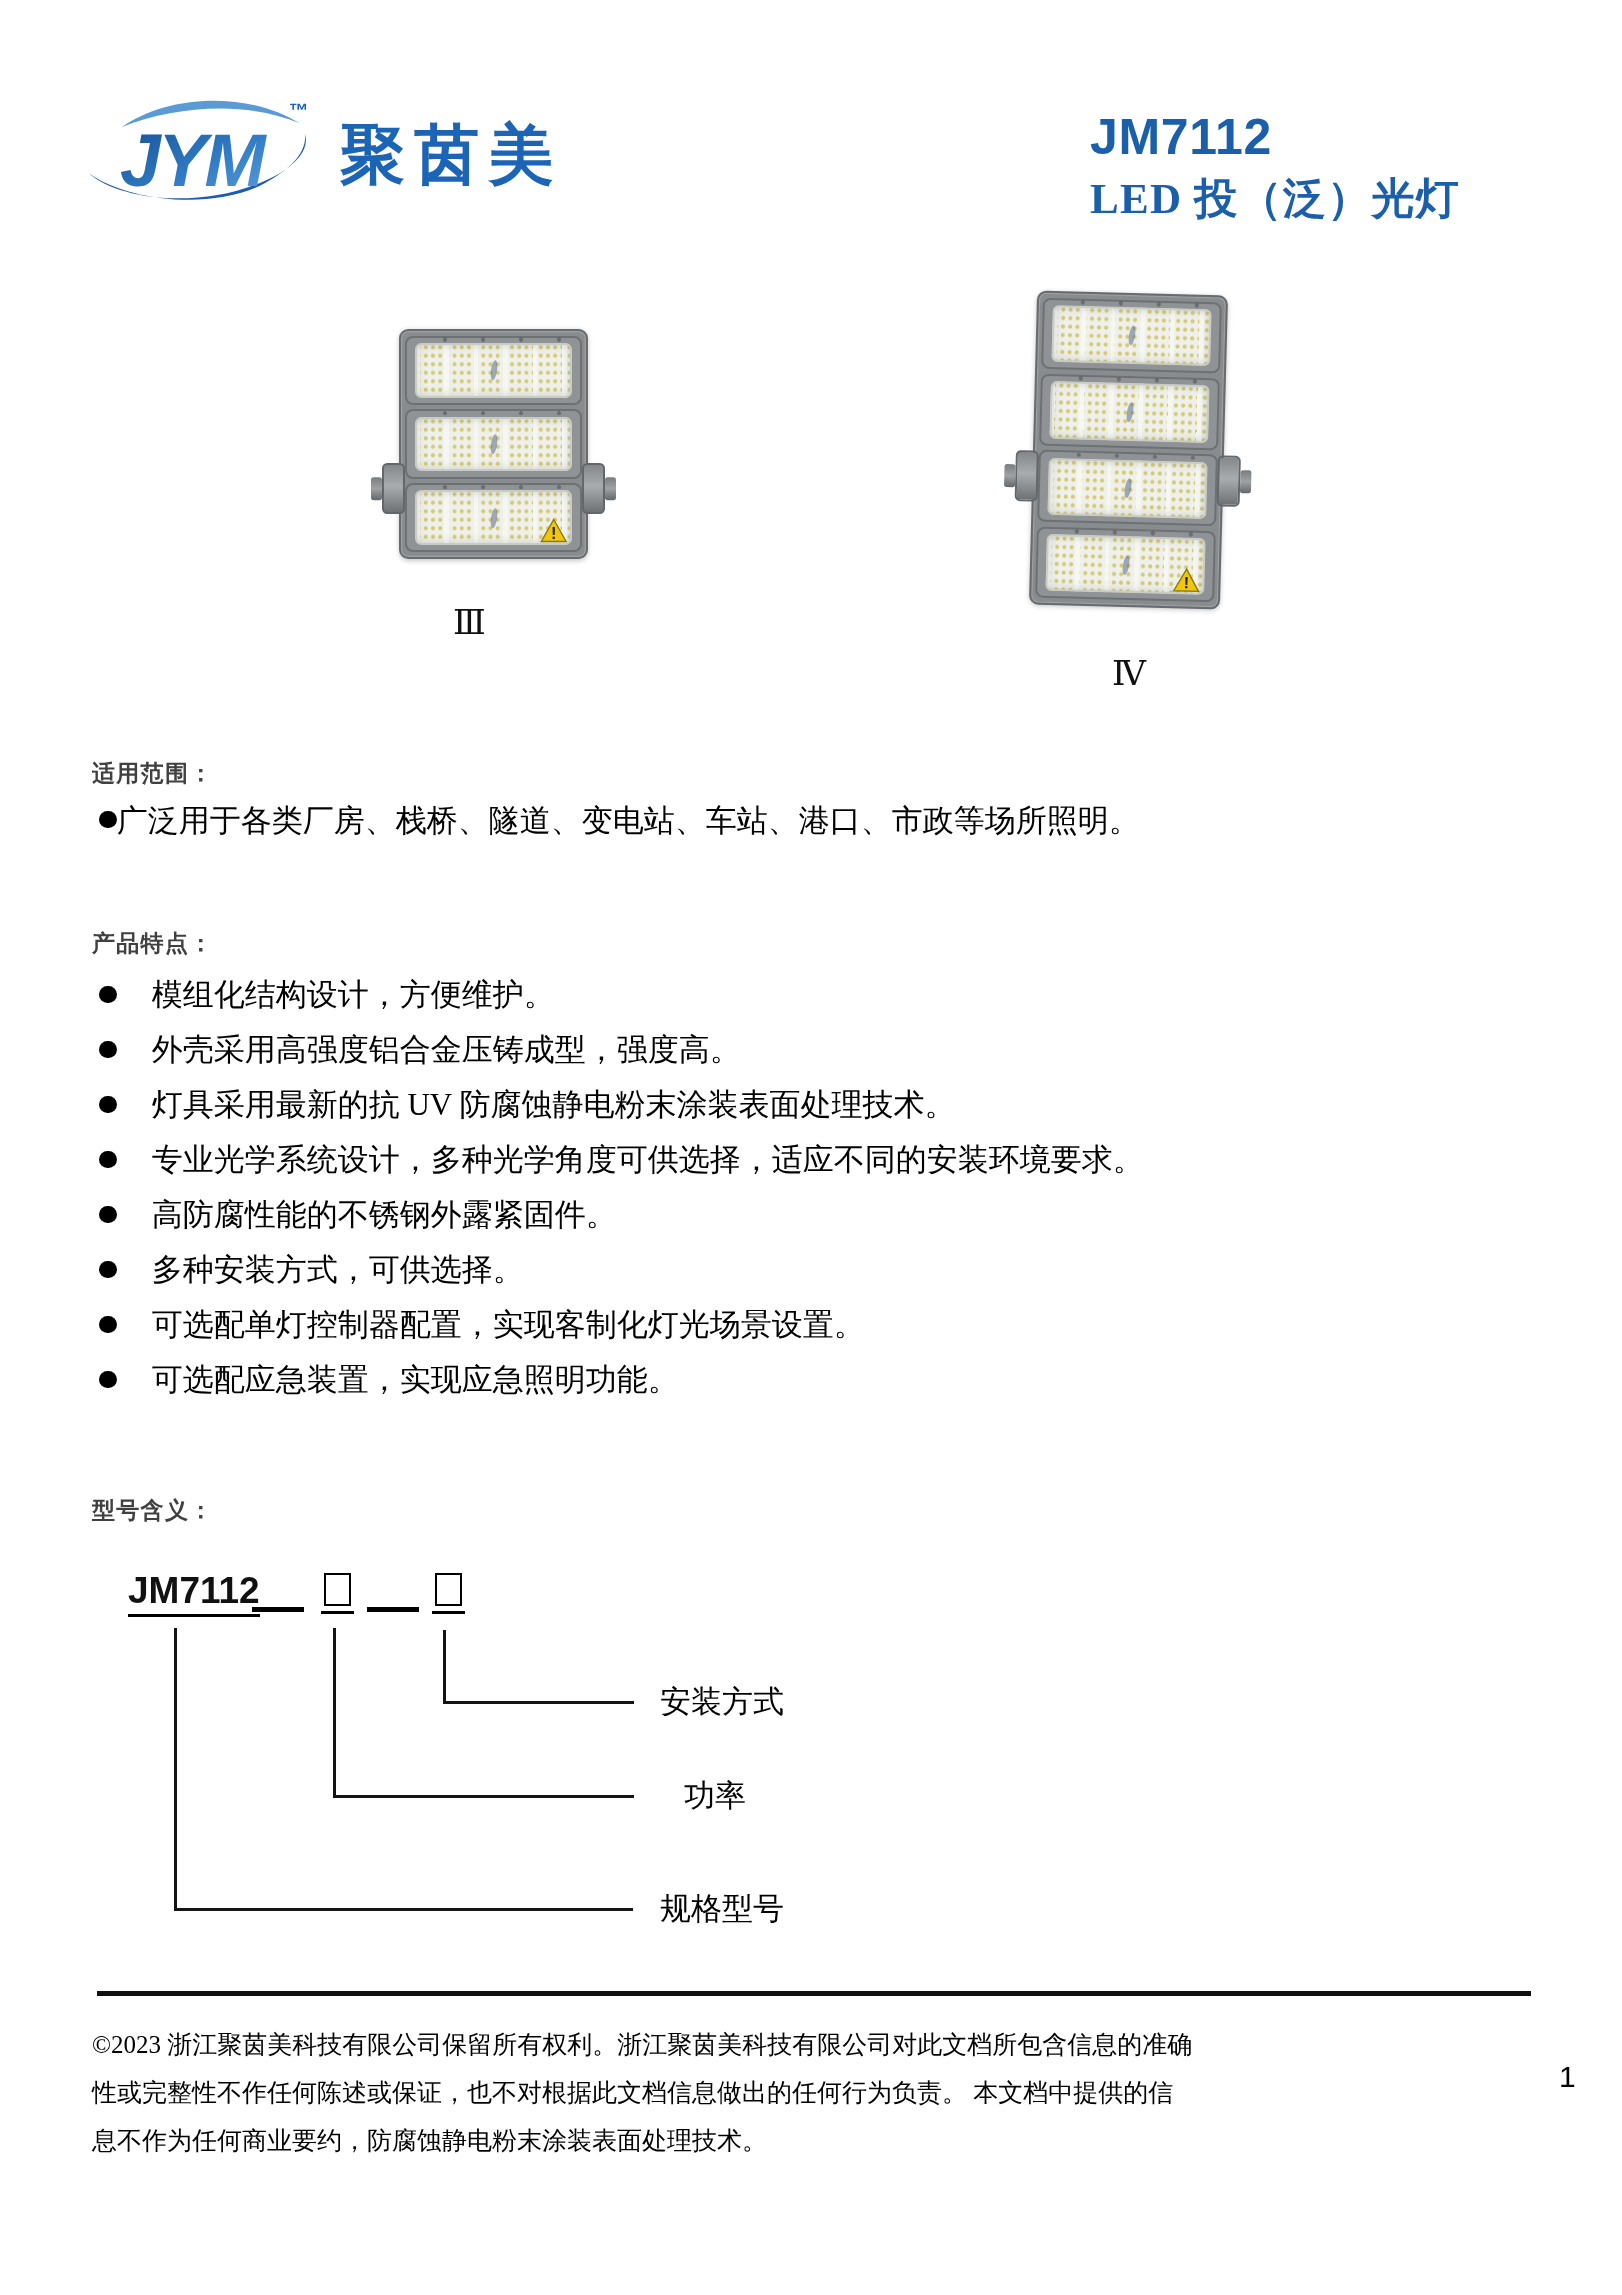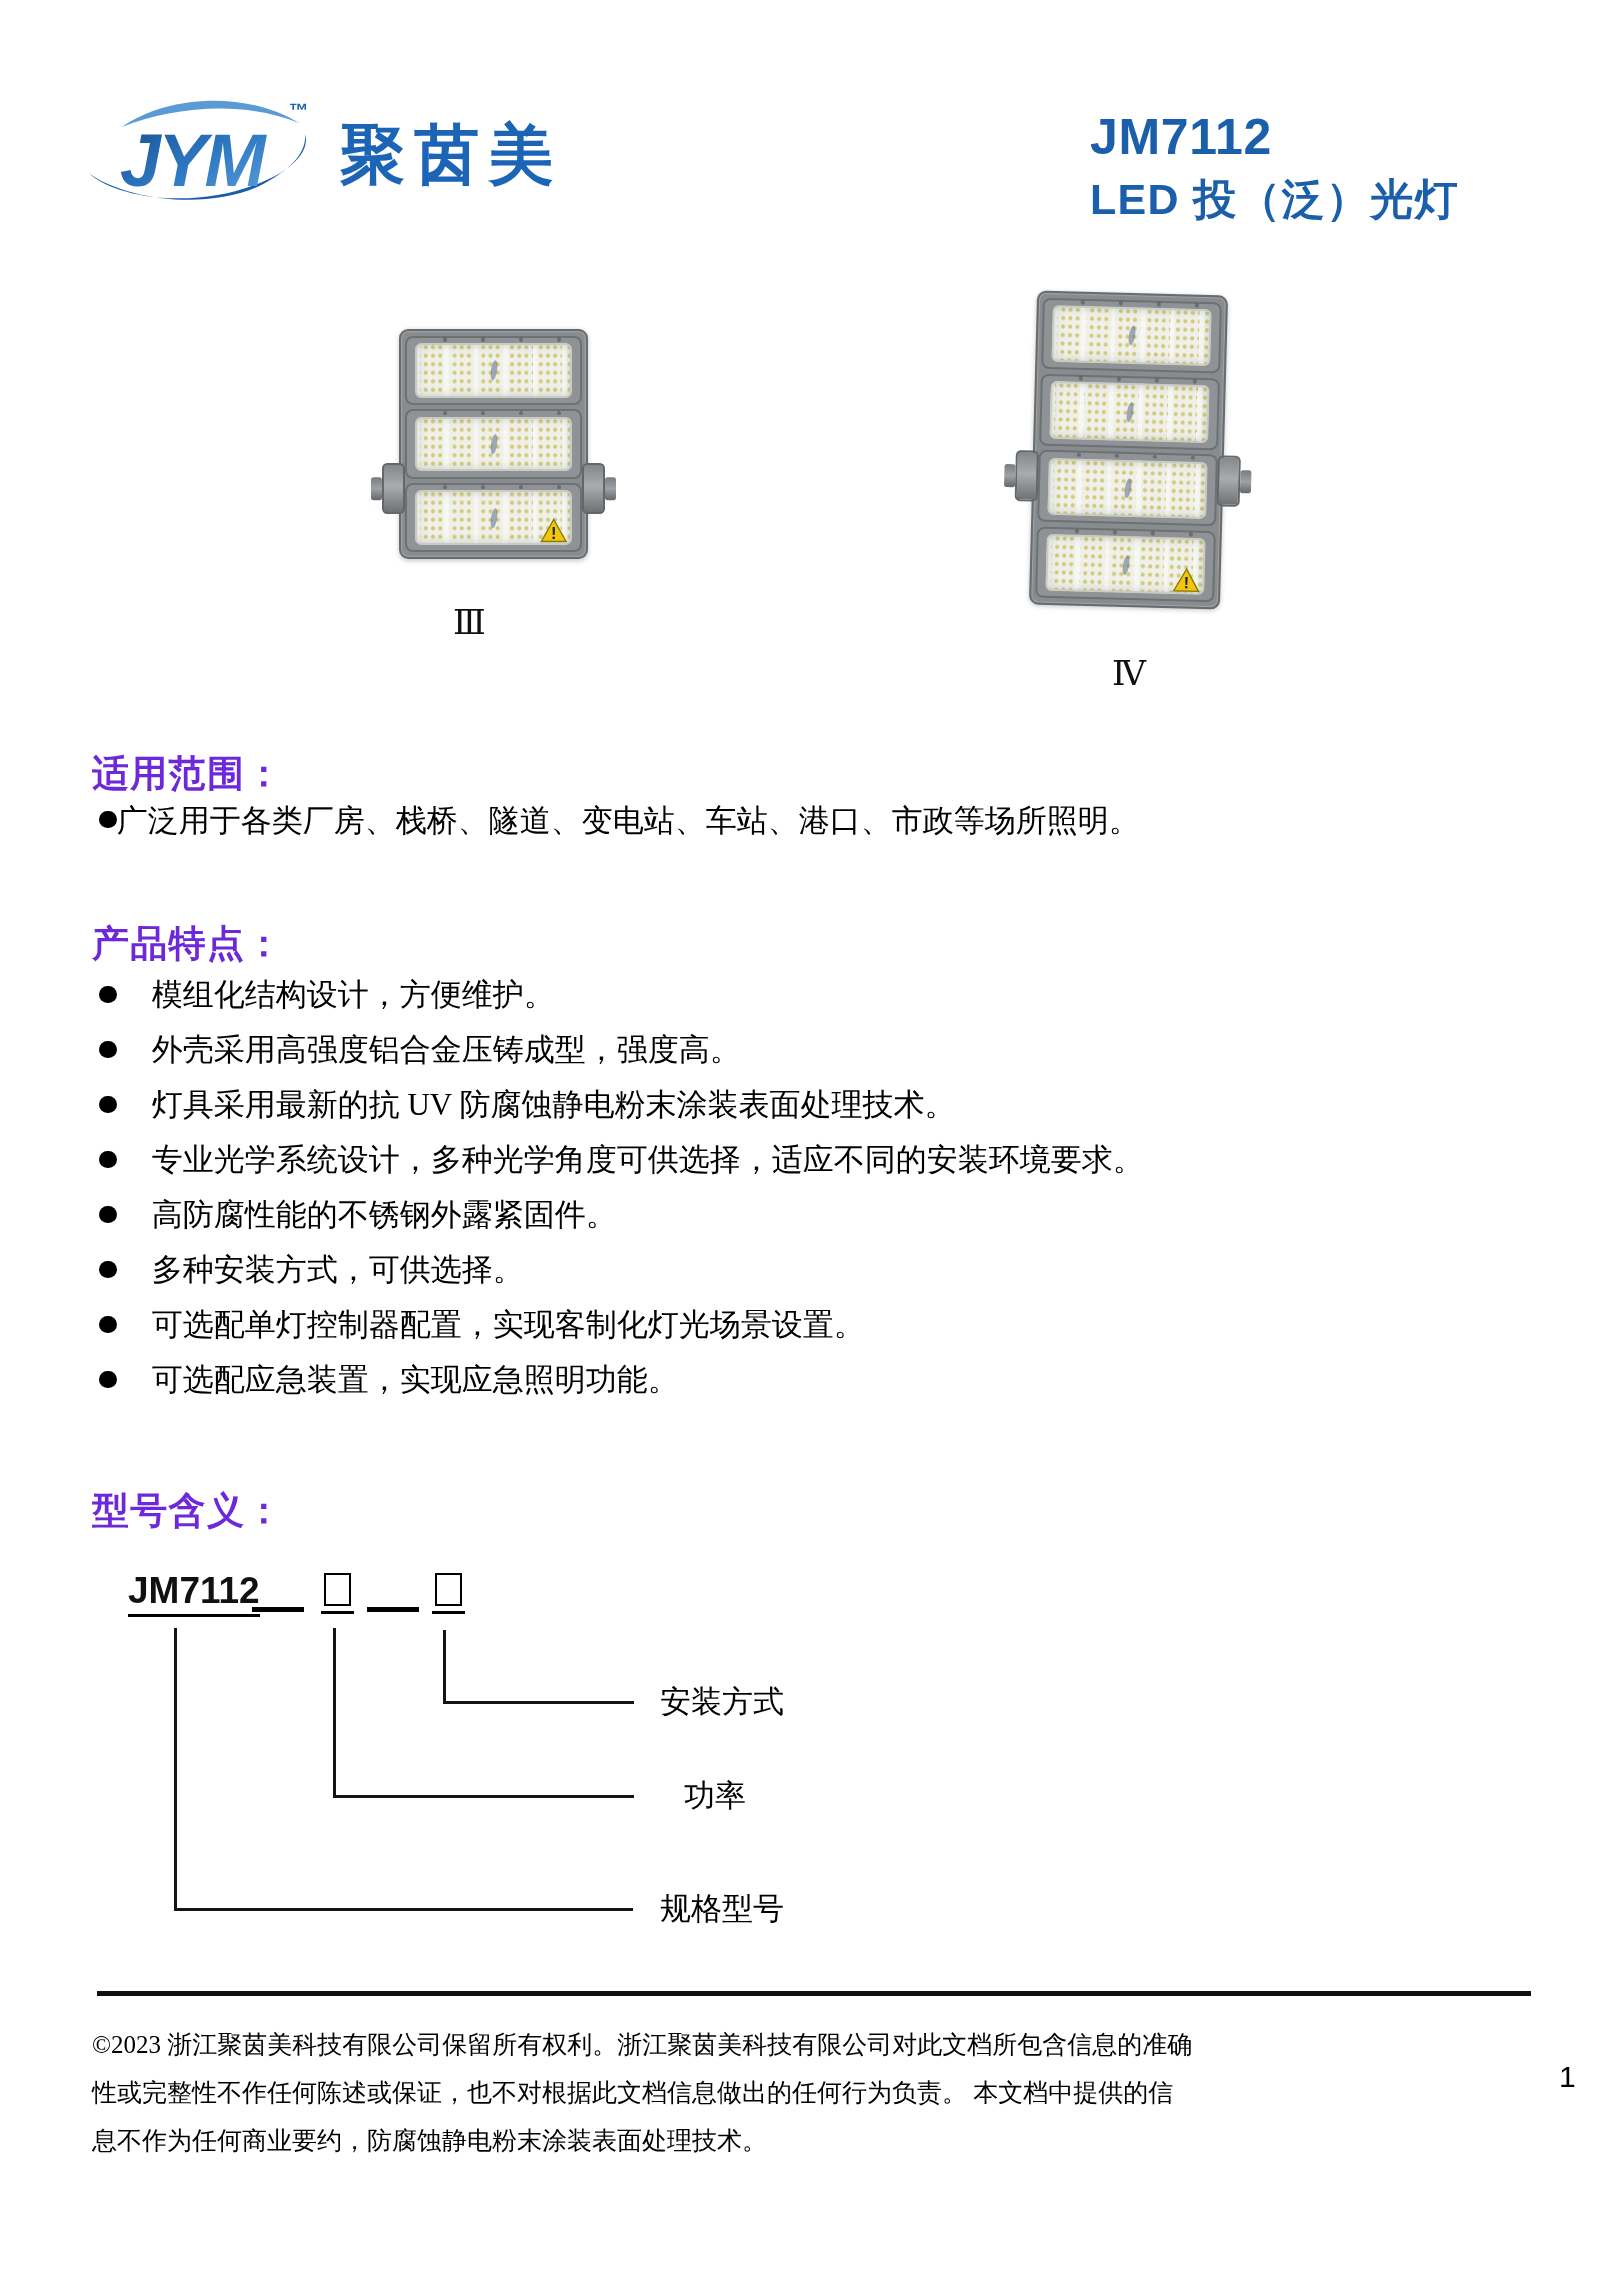--- a/index.html
+++ b/index.html
@@ -6,21 +6,21 @@
   .page{position:relative;width:1623px;height:2295px;background:#ffffff;overflow:hidden;
         font-family:"Liberation Serif","DejaVu Serif",serif;color:#111;}
 
   
   .logo-svg{position:absolute;left:82px;top:88px;width:236px;height:131px;}
   .brand-text{position:absolute;left:340px;top:115px;font-family:"Liberation Sans","DejaVu Sans",sans-serif;
               font-weight:800;font-size:65px;line-height:79px;color:#1C64B6;letter-spacing:9.2px;}
   .title-block{position:absolute;left:1090px;top:110px;font-family:"Liberation Sans","DejaVu Sans",sans-serif;
                color:#1B5FAA;font-weight:700;}
   .title-model{font-size:50px;line-height:55px;letter-spacing:0.7px;}
-  .title-product{font-size:43px;line-height:50px;margin-top:9.2px;letter-spacing:1.3px;}
+  .title-product{font-size:43px;line-height:50px;margin-top:9.2px;letter-spacing:1.3px;font-family:Liberation Serif, serif;}
 
   
   .flood{position:absolute;}
   .flood-body{position:absolute;left:7.9px;right:7.9px;top:0;bottom:0;background:#898c8e;
               border:2.6px solid #696c6f;border-radius:9.2px;display:flex;flex-direction:column;
               gap:4.6px;padding:4.6px;box-shadow:inset 0 0 0 1.3px #9da0a2, 0 1.3px 5.2px rgba(0,0,0,.22);}
   .module{flex:1;background:#909395;border:2px solid #6e7174;border-radius:7.9px;position:relative;}
   .module::before{content:"";position:absolute;left:18.3px;right:18.3px;top:-0.7px;height:4.6px;
               background-image:radial-gradient(circle,#5f6265 2px,rgba(0,0,0,0) 2.3px);
               background-size:38px 4.6px;background-repeat:repeat-x;opacity:.75;}
@@ -37,21 +37,21 @@
         border:2px solid #63666a;border-radius:5.2px;z-index:1;}
   .bracket::after{content:"";position:absolute;top:50%;width:10.5px;height:23.6px;transform:translateY(-50%);
         background:linear-gradient(180deg,#7a7d80,#9fa2a4,#64676b);border-radius:2.6px;}
   .bracket.left{left:-9.2px;}  .bracket.left::after{left:-12.4px;}
   .bracket.right{right:-9.2px;} .bracket.right::after{right:-12.4px;}
   .warn{position:absolute;right:11.8px;bottom:7.9px;width:27.5px;height:25px;z-index:2;}
   .fig-label{position:absolute;font-size:34px;line-height:39px;color:#101010;}
 
   
   .sec-title{position:absolute;left:92px;font-family:"Liberation Sans","DejaVu Sans",sans-serif;
-             font-weight:700;font-size:37px;line-height:39px;color:#6d28d9;letter-spacing:1.3px;}
+             font-weight:700;font-size:23px;line-height:39px;color:#404040;letter-spacing:1.3px;}
   .blist{position:absolute;left:99px;width:1217px;margin:0;padding:0;list-style:none;}
   .bitem{display:flex;align-items:center;gap:35px;height:55px;}
   .bitem-single{display:flex;align-items:flex-start;}
   .bdot{flex:0 0 auto;width:17.7px;height:17.7px;border-radius:50%;background:#000;}
   .bitem-single .bdot{margin-top:10.5px;}
   .btext{font-size:31px;line-height:41px;color:#000;}
 
   
   .diagram{position:absolute;left:92px;top:1544px;width:785px;height:419px;}
   .m-base{position:absolute;left:36px;top:26px;font-family:"Liberation Sans","DejaVu Sans",sans-serif;

